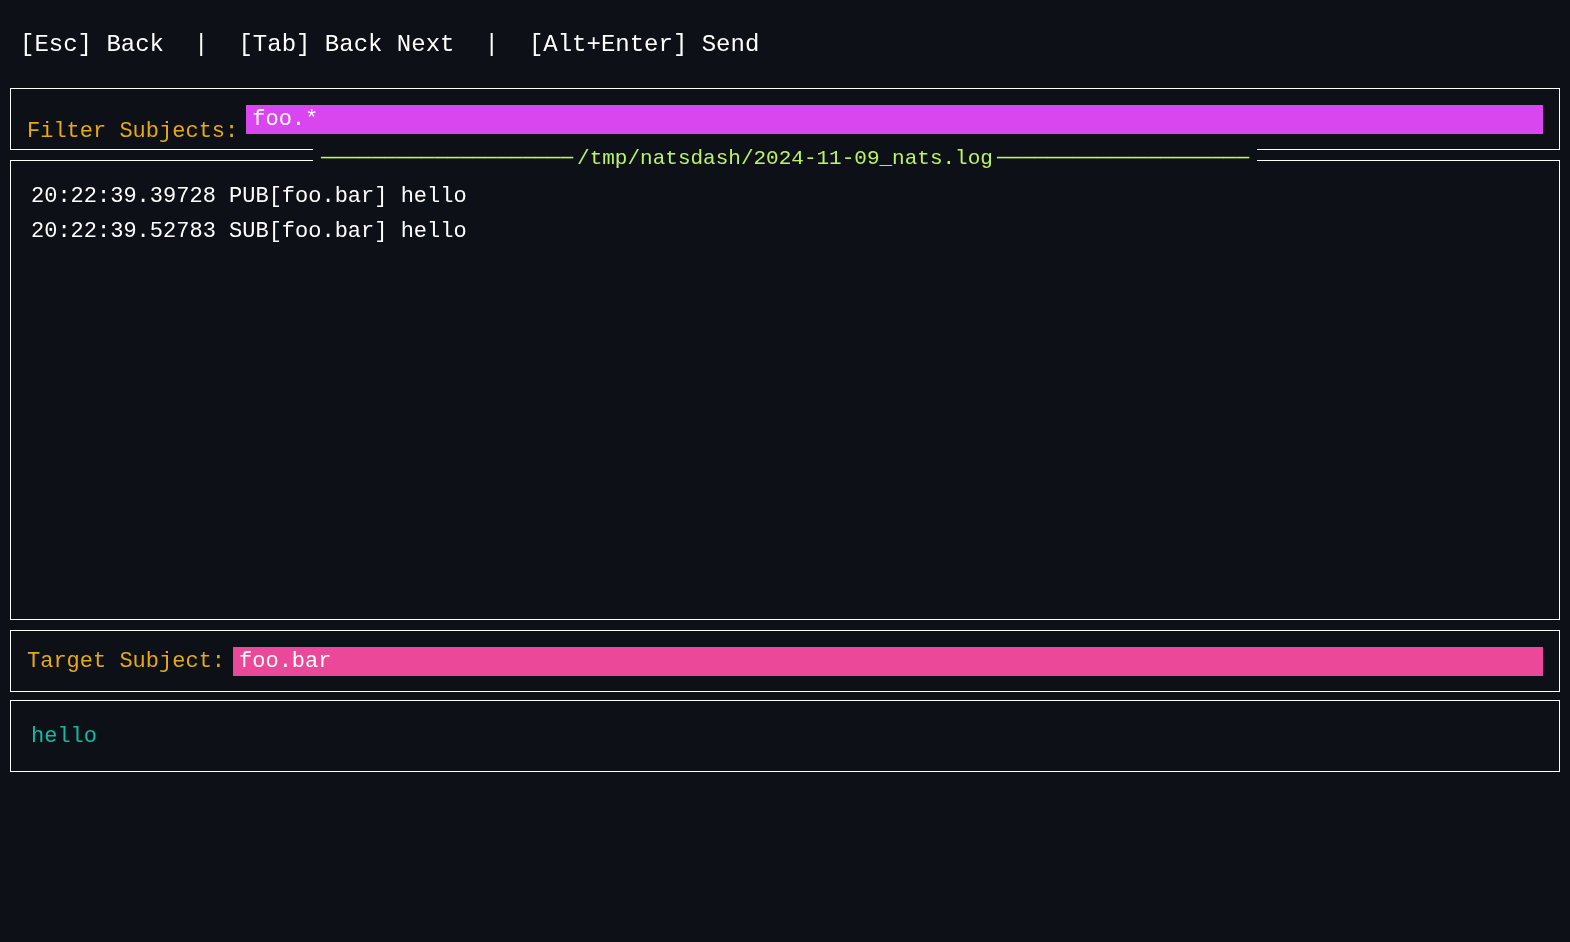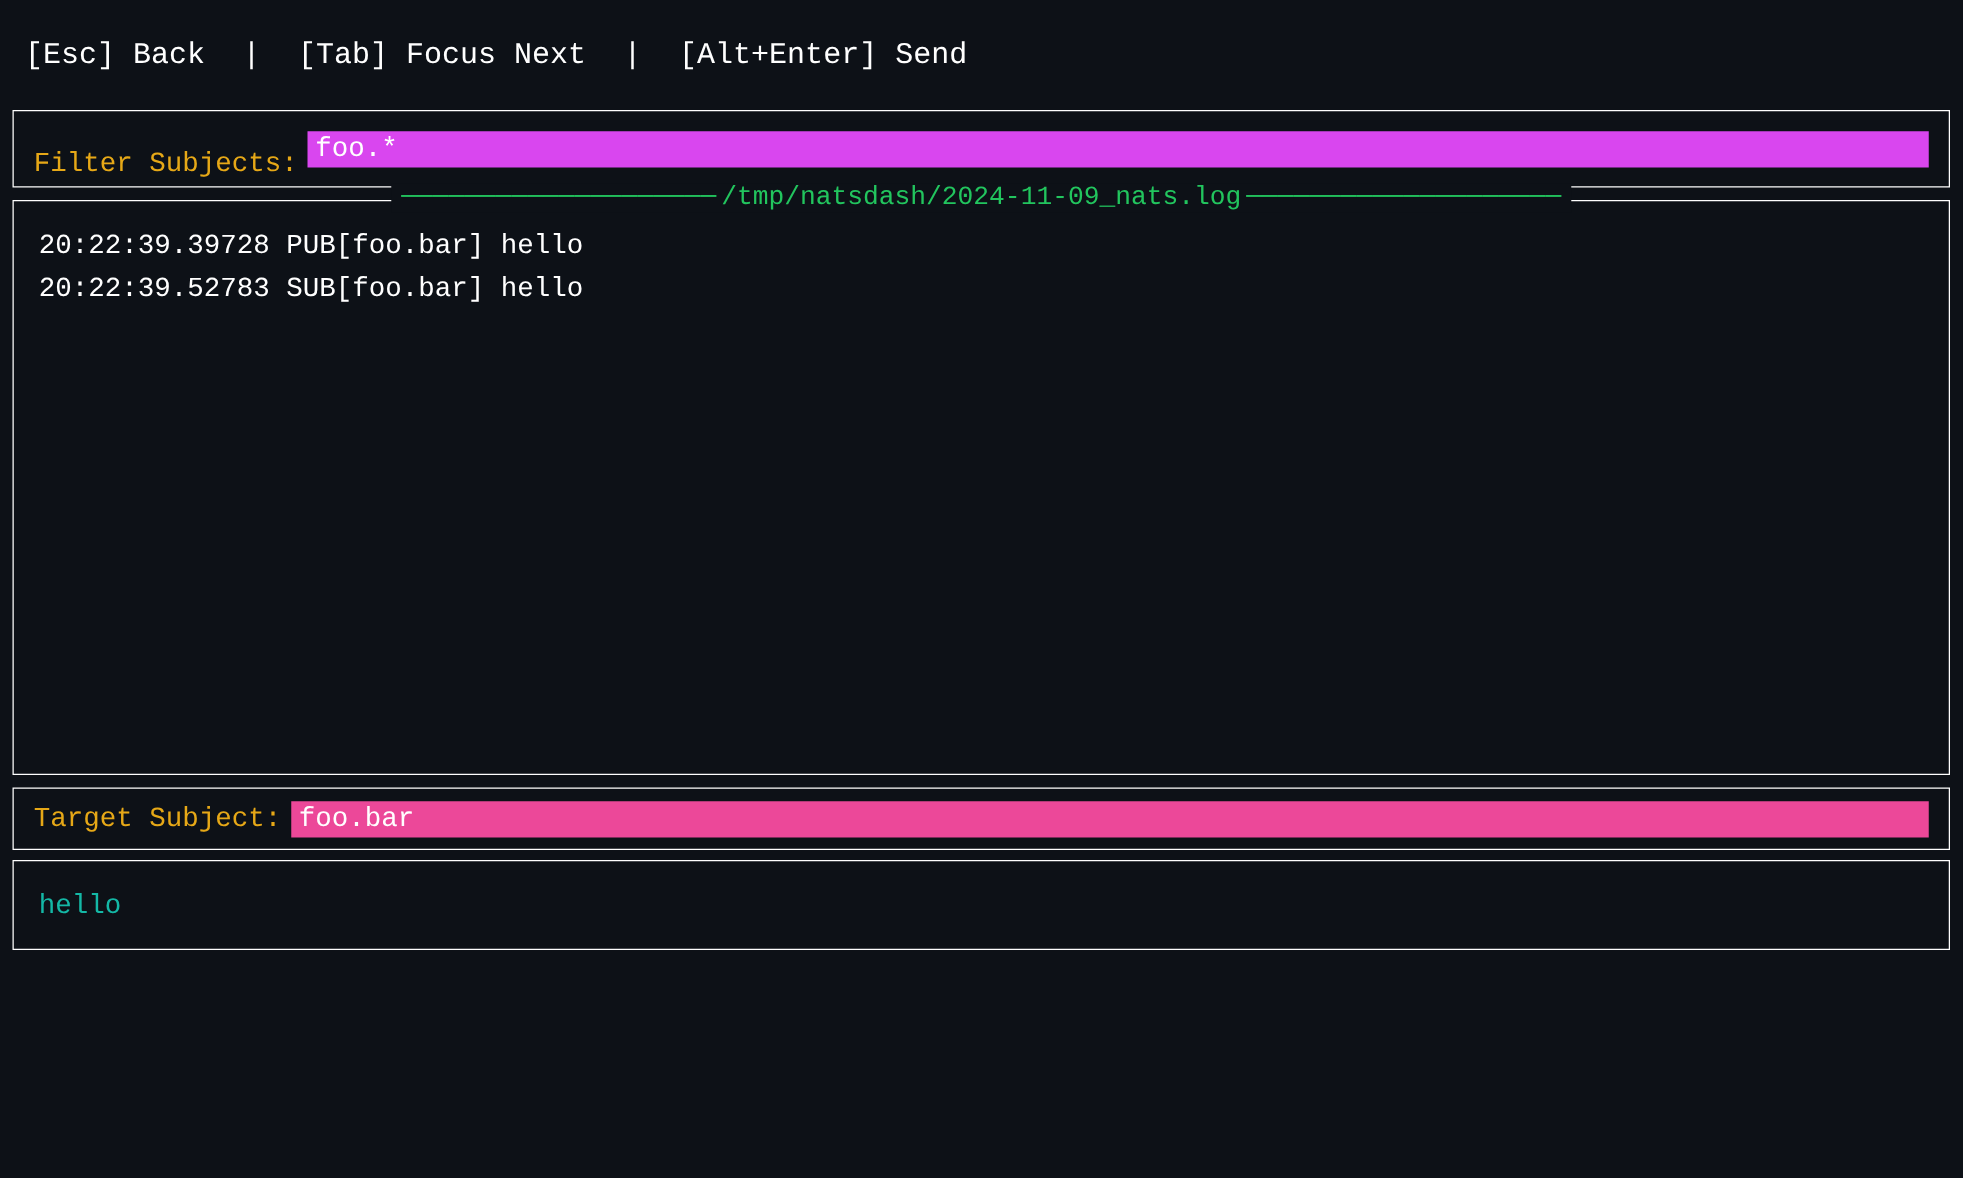--- a/index.html
+++ b/index.html
@@ -72,21 +72,21 @@
       height: 460px;
     }
 
     .log-title {
       position: absolute;
       top: -14px;
       left: 50%;
       transform: translateX(-50%);
       background-color: #0d1117;
       padding: 0 8px;
-      color: #22c55e;
+      color: #bef264;
       font-size: 21px;
       white-space: nowrap;
     }
 
     .log-title::before {
       content: '────────────────────';
       margin-right: 4px;
     }
 
     .log-title::after {
@@ -105,21 +105,21 @@
       display: block;
       font-family: 'Courier New', Courier, monospace;
     }
 
     .target-box {
       border: 1px solid #ffffff;
       margin: 10px 10px 6px 10px;
       display: flex;
       align-items: center;
       padding: 12px 16px;
-      height: 50px;
+      height: 62px;
     }
 
     .target-label {
       color: #e6a817;
       white-space: nowrap;
       font-size: 22px;
       margin-right: 8px;
     }
 
     .target-value {
@@ -145,21 +145,21 @@
       font-size: 22px;
       font-family: 'Courier New', Courier, monospace;
     }
   </style>
 </head>
 <body>
 
 <div class="toolbar">
   <span class="toolbar-item">[Esc] Back</span>
   <span class="toolbar-sep">|</span>
-  <span class="toolbar-item">[Tab] Focus Next</span>
+  <span class="toolbar-item">[Tab] Back Next</span>
   <span class="toolbar-sep">|</span>
   <span class="toolbar-item">[Alt+Enter] Send</span>
 </div>
 
 <div class="filter-box">
   <span class="filter-label">Filter Subjects:</span>
   <span class="filter-value">foo.*</span>
 </div>
 
 <div class="log-panel">

